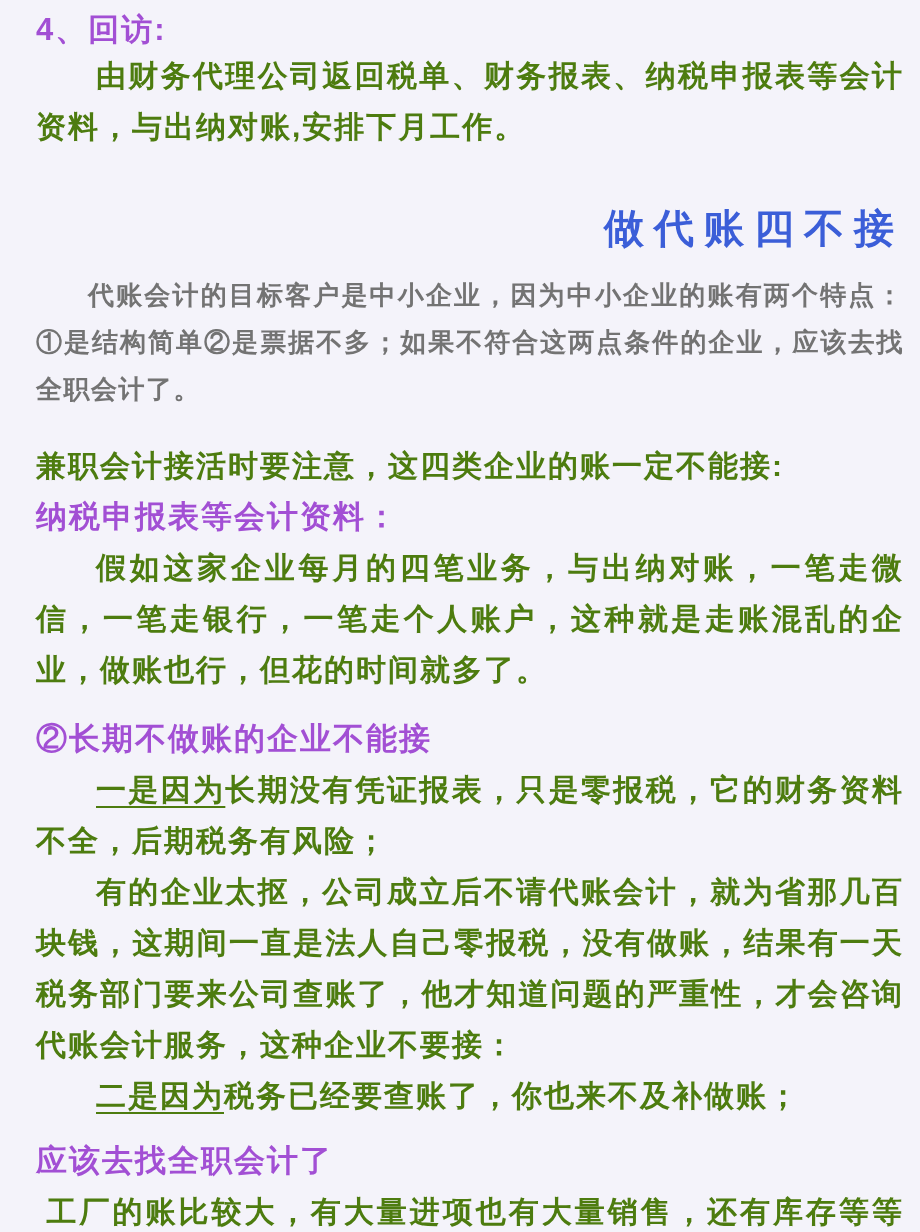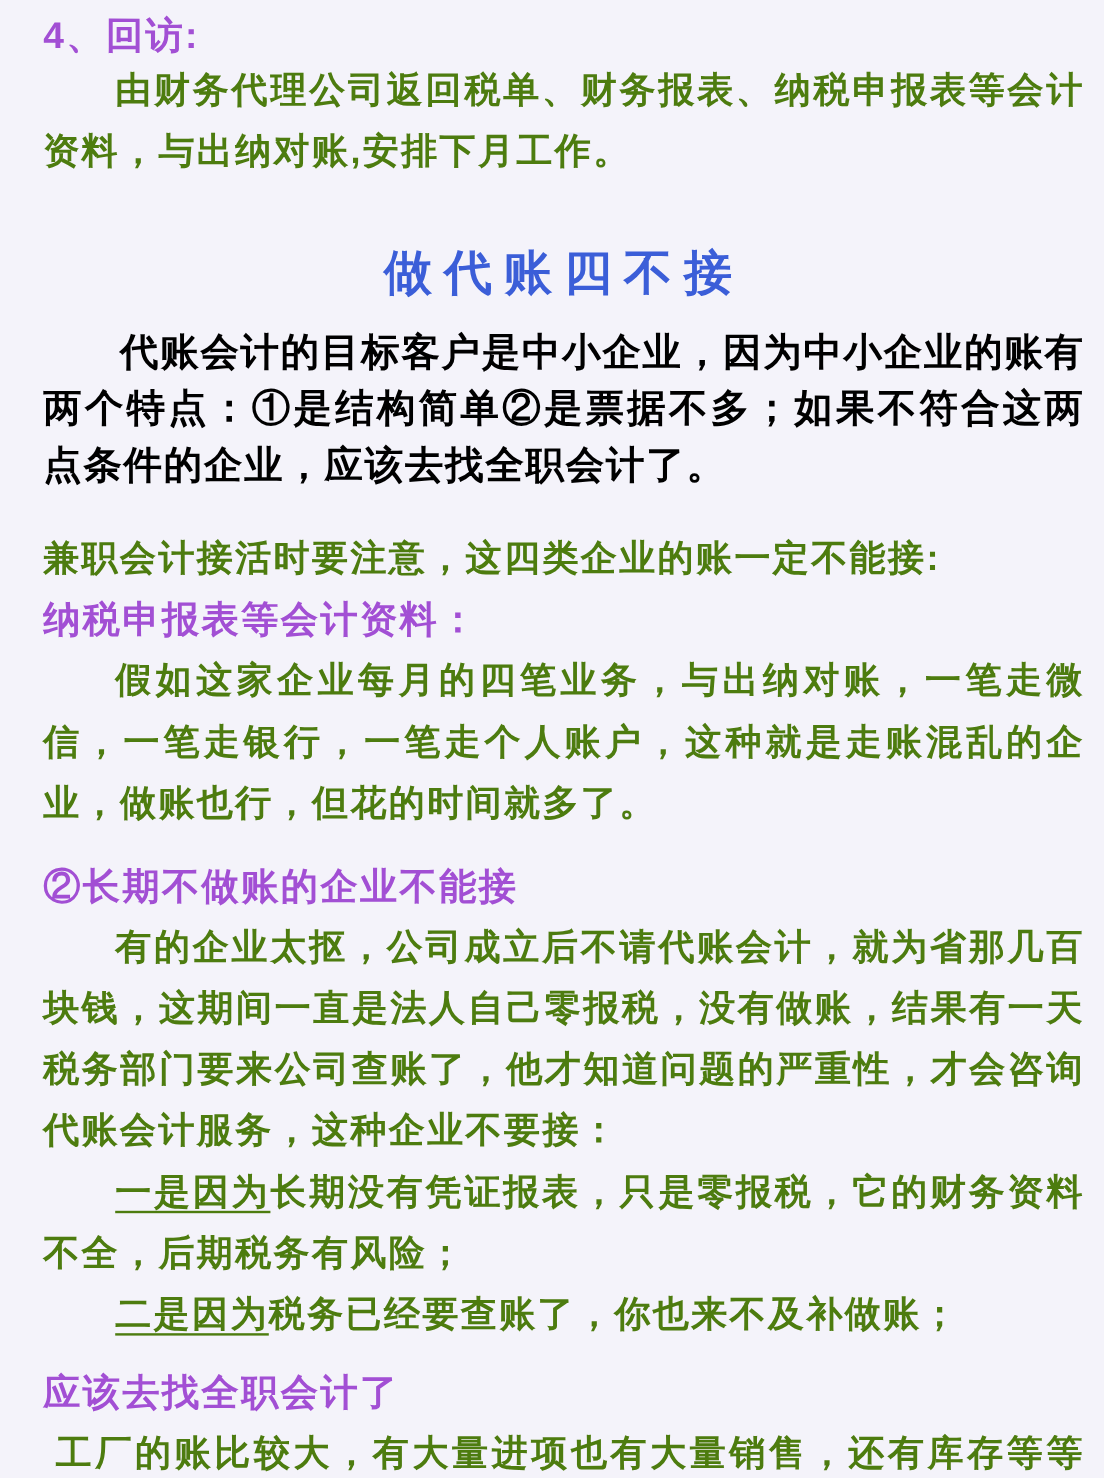--- a/index.html
+++ b/index.html
@@ -32,21 +32,21 @@
   }
   .h-item {
     font-size: 31px;
     line-height: 51px;
   }
   .h-item2 { margin-top: 18px; }
   .h-item3 { margin-top: 14px; }
   
   .main-title {
     margin: 48px 0 16px 0;
-    text-align: center;
+    text-align: right;
     color: #3b5ed8;
     font-size: 40px;
     line-height: 56px;
     font-weight: 800;
     letter-spacing: 10px;
   }
   
   .body-p {
     margin: 0;
     font-size: 30px;
@@ -54,28 +54,27 @@
     font-weight: 600;
     letter-spacing: 2px;
     text-align: justify;
     color: #4d7c0f;
   }
   .indent { text-indent: 2em; }
   .small-indent { text-indent: 0.35em; }
   
   .pink-p {
     margin: 0;
-    color: #000000;
-    font-size: 32px;
+    color: #737373;
+    font-size: 26px;
     line-height: 47px;
     font-weight: 600;
     letter-spacing: 1.5px;
     text-align: justify;
     text-indent: 2em;
-    font-family: Liberation Mono, monospace;
   }
   .notice-p { margin-top: 27px; }
   .lead-underline {
     text-decoration: underline;
     text-decoration-thickness: 2px;
     text-underline-offset: 6px;
   }
 </style>
 </head>
 <body>
@@ -91,23 +90,23 @@
   <p class="pink-p">代账会计的目标客户是中小企业，因为中小企业的账有两个特点：①是结构简单②是票据不多；如果不符合这两点条件的企业，应该去找全职会计了。</p>
 
   <p class="body-p notice-p">兼职会计接活时要注意，这四类企业的账一定不能接:</p>
 
   <h3 class="h-purple h-item">纳税申报表等会计资料：</h3>
 
   <p class="body-p indent">假如这家企业每月的四笔业务，与出纳对账，一笔走微信，一笔走银行，一笔走个人账户，这种就是走账混乱的企业，做账也行，但花的时间就多了。</p>
 
   <h3 class="h-purple h-item h-item2">②长期不做账的企业不能接</h3>
 
+  <p class="body-p indent"><span class="lead-underline">一是因为</span><span>长期没有凭证报表，只是零报税，它的财务资料不全，后期税务有风险；</span></p>
+
   <p class="body-p indent">有的企业太抠，公司成立后不请代账会计，就为省那几百块钱，这期间一直是法人自己零报税，没有做账，结果有一天税务部门要来公司查账了，他才知道问题的严重性，才会咨询代账会计服务，这种企业不要接：</p>
-
-  <p class="body-p indent"><span class="lead-underline">一是因为</span><span>长期没有凭证报表，只是零报税，它的财务资料不全，后期税务有风险；</span></p>
 
   <p class="body-p indent"><span class="lead-underline">二是因为</span><span>税务已经要查账了，你也来不及补做账；</span></p>
 
   <h3 class="h-purple h-item h-item3">应该去找全职会计了</h3>
 
   <p class="body-p small-indent">工厂的账比较大，有大量进项也有大量销售，还有库存等等类目</p>
 
 </div>
 
 </body></html>

